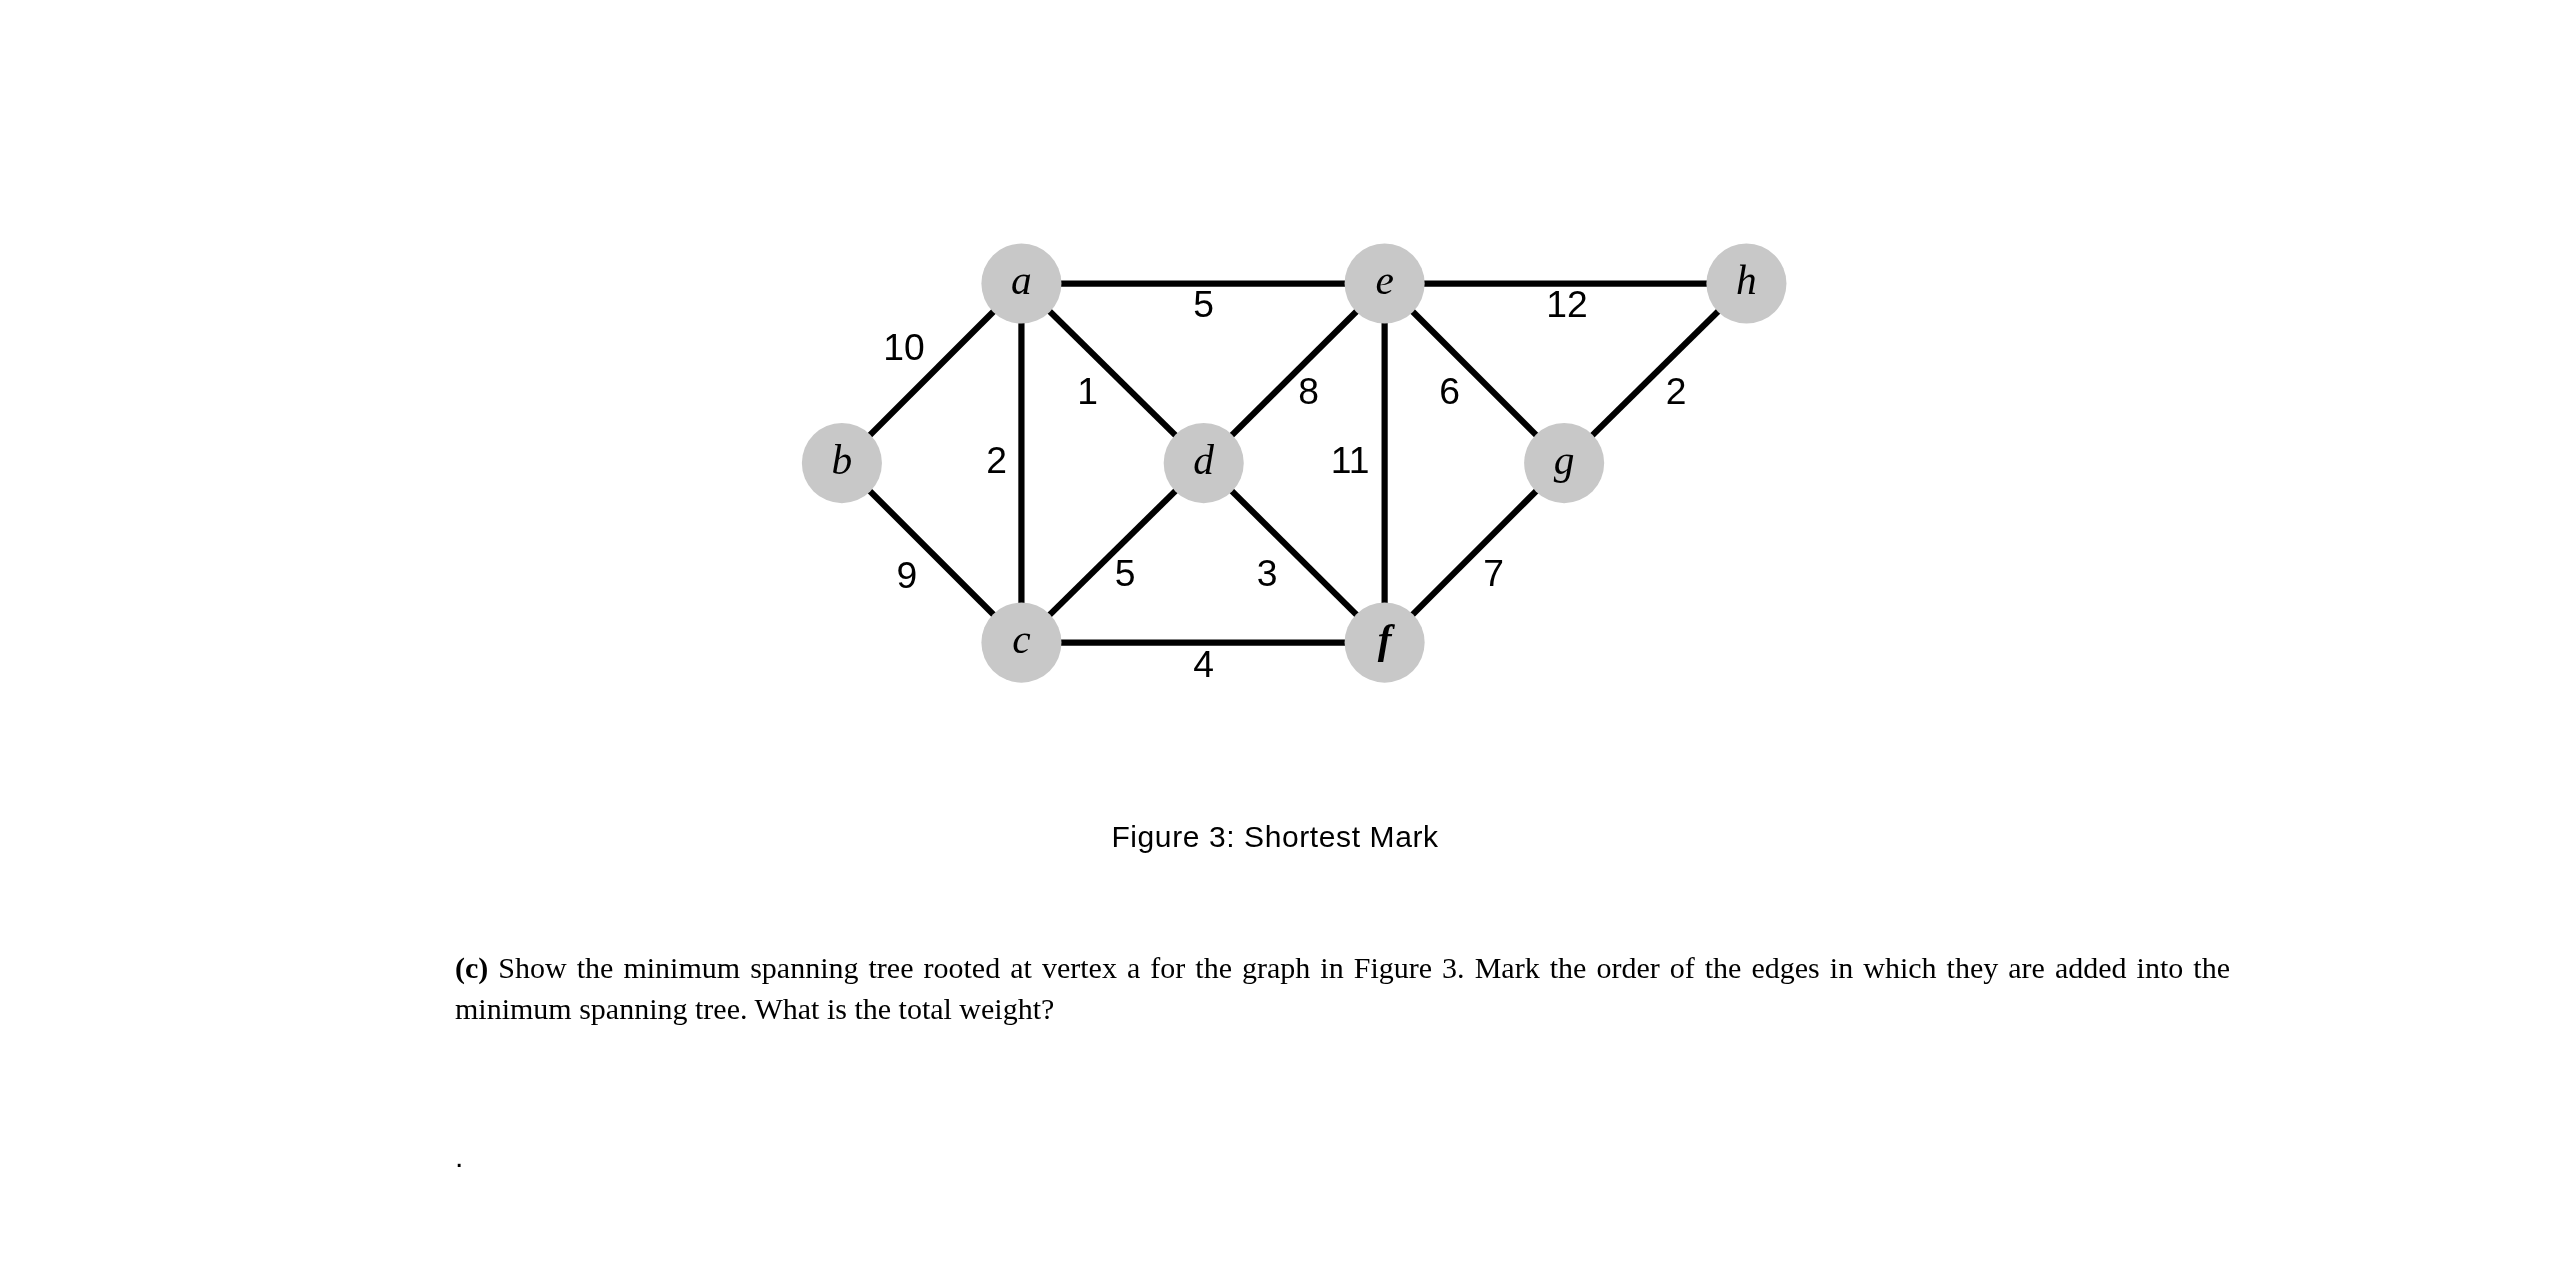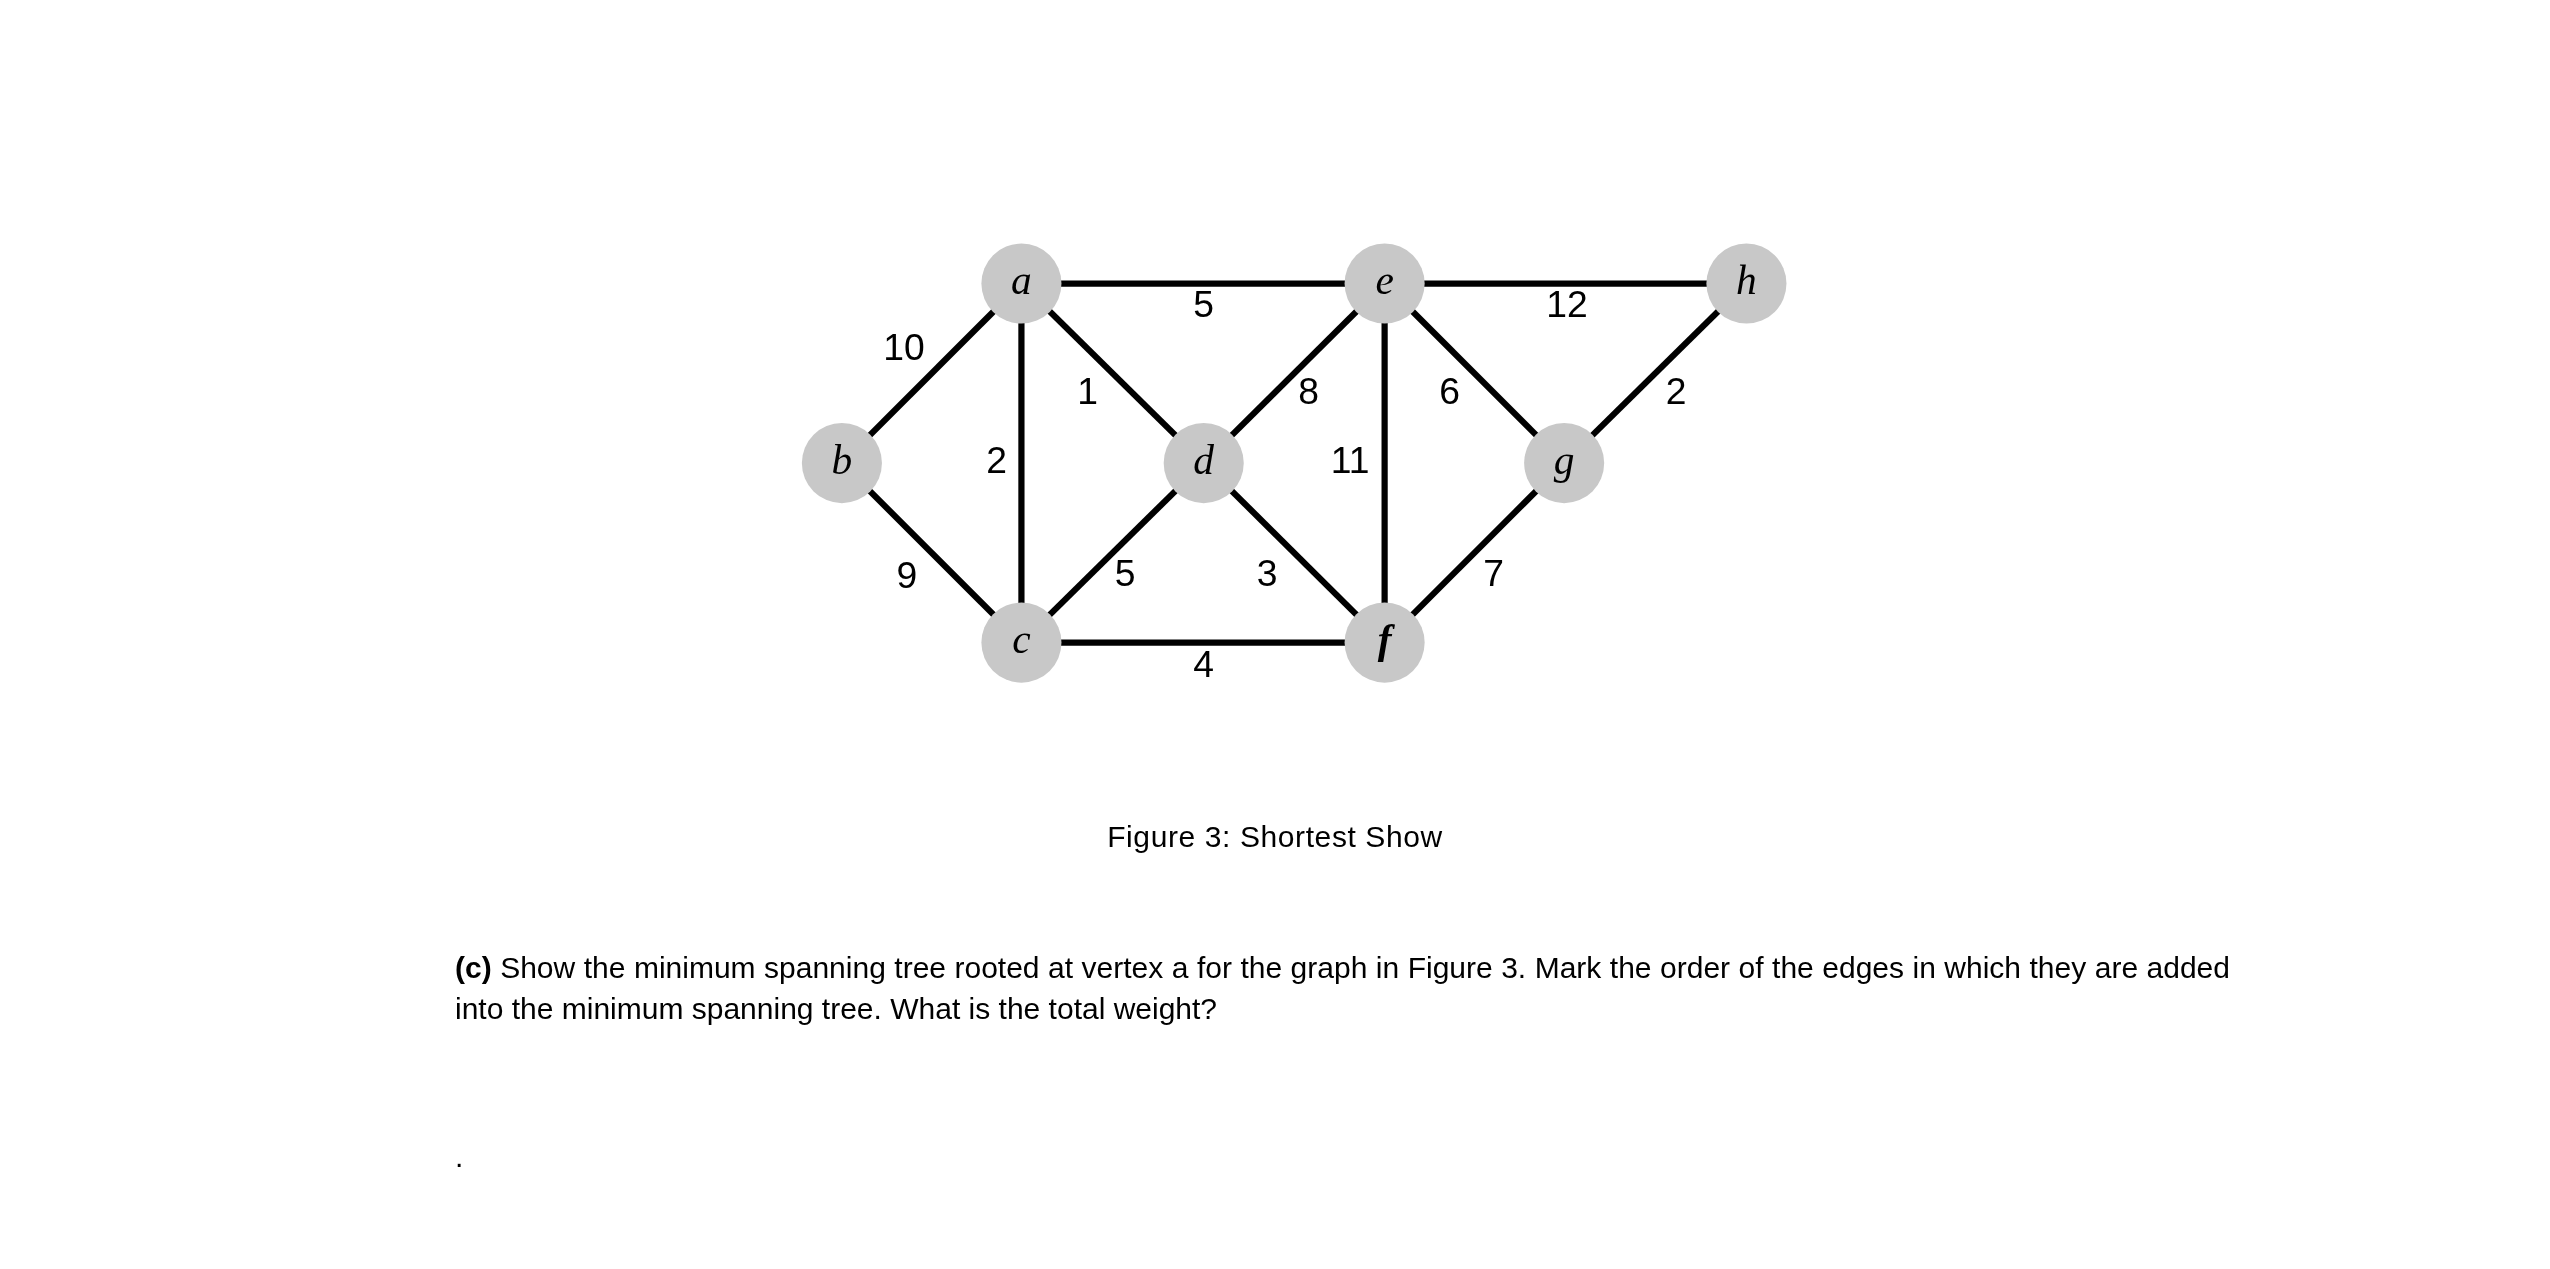--- a/index.html
+++ b/index.html
@@ -66,21 +66,21 @@
     font-family: "Liberation Sans", sans-serif;
     font-size: 30px;
     letter-spacing: 0.6px;
     color: #000000;
   }
   #question-block {
     position: absolute;
     left: 455px;
     top: 948px;
     width: 1775px;
-    font-family: Liberation Sans, sans-serif;
+    font-family: Liberation Serif, serif;
     font-size: 30px;
     line-height: 1.36;
     text-align: justify;
     color: #000000;
   }
   #question-block .q-label {
     font-weight: bold;
   }
   #trailing-dot {
     position: absolute;
@@ -160,21 +160,21 @@
             <text x="533" y="186" class="node-label">g</text>
           </g>
           <g>
             <circle cx="665" cy="55" r="29" class="node-circle"></circle>
             <text x="665" y="56" class="node-label">h</text>
           </g>
         </g>
     </svg>
   </div>
 
-  <div id="figure-caption">Figure 3:  Shortest Show</div>
+  <div id="figure-caption">Figure 3:  Shortest Mark</div>
 
   <div id="question-block">
     <span class="q-label">(c)</span><span> Show the minimum spanning tree rooted at vertex a for the graph in Figure 3. Mark the order of the edges in which they are added into the minimum spanning tree. What is the total weight?</span>
   </div>
 
   <div id="trailing-dot">.</div>
 
 </div>
 
 </body></html>

